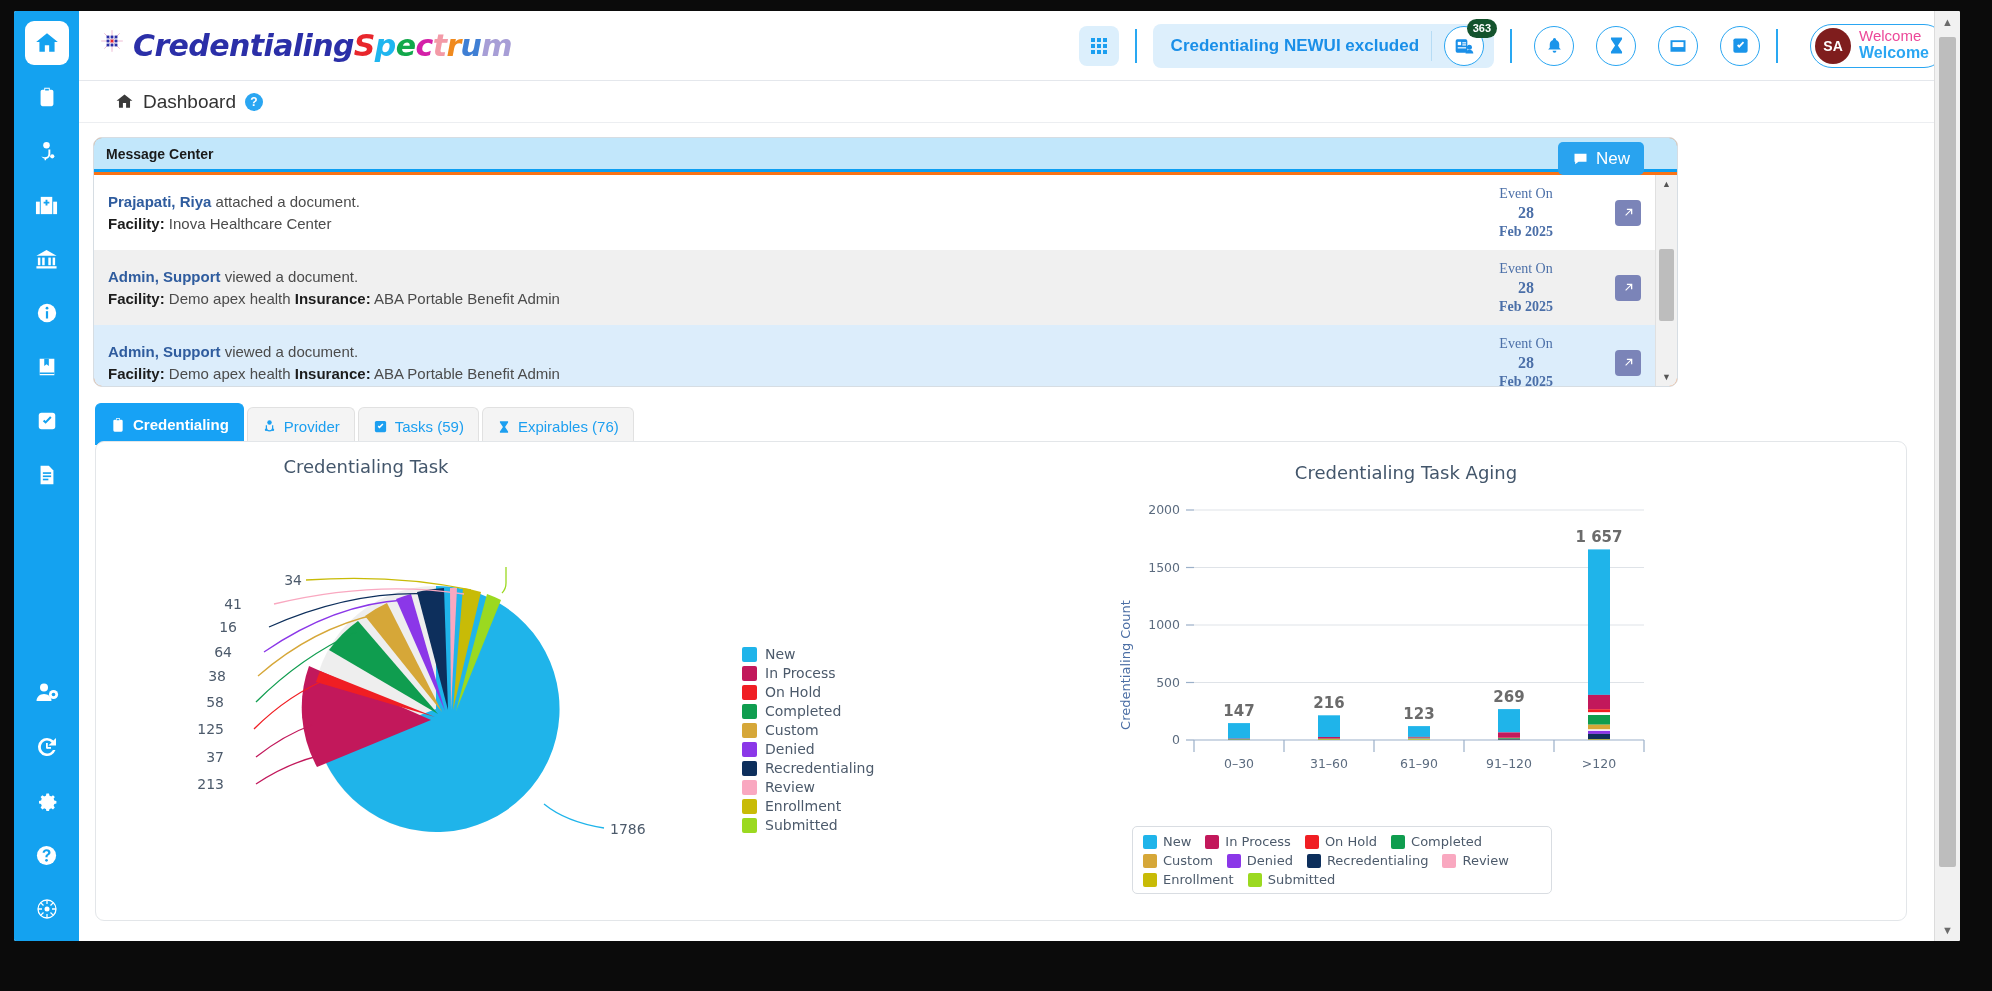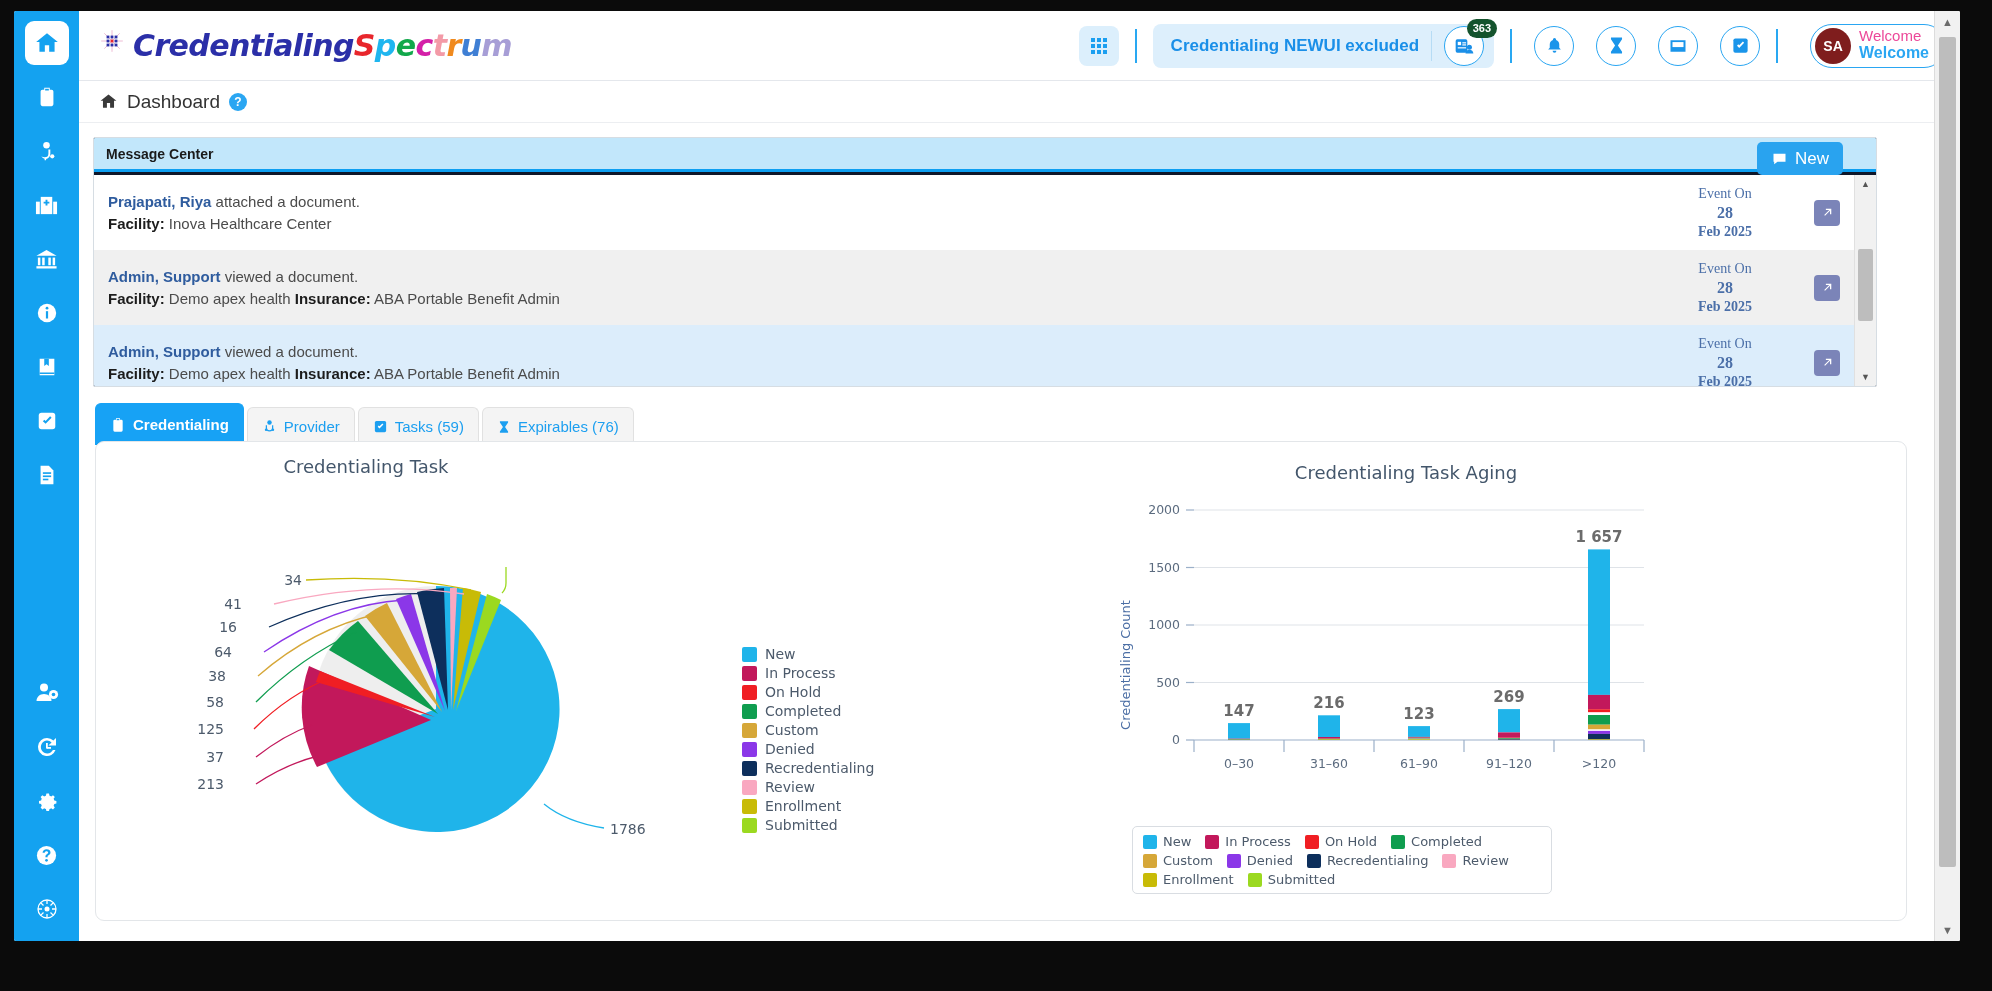--- a/index.html
+++ b/index.html
@@ -106,39 +106,39 @@
     width:36px;height:36px;border-radius:50%;background:#7f1d1d;
     color:#fff;font-weight:bold;font-size:14px;
     display:flex;align-items:center;justify-content:center;
   }
   .wel-l1 { font-size:15px; color:#ec4899; line-height:1.05;}
   .wel-l2 { font-size:16px; color:#2aa6f2; font-weight:bold; line-height:1.15;}
 
   
   .crumb {
     position:absolute; left:65px; top:70px; width:1881px; height:42px;
-    background:#ffffff; display:flex; align-items:center; padding-left:20px;
+    background:#ffffff; display:flex; align-items:center; padding-left:36px;
     border-bottom:1px solid #eceef1;
   }
   .crumb-title { font-size:19px; color:#333; margin:0 9px 0 9px; }
   .help-dot {
     width:18px;height:18px;border-radius:50%;background:#2aa6f2;color:#fff;
     font-size:12px;font-weight:bold;display:flex;align-items:center;justify-content:center;
   }
 
   
   .content {
     position:absolute; left:65px; top:112px;
     width:1881px; height:818px; background:#ffffff; overflow:hidden;
   }
 
   
   .msgcard {
-    position:absolute; left:14px; top:14px; width:1784px; height:250px;
-    border:1px solid #d6dde3; border-radius:2px; overflow:hidden; background:#0f172a;
+    position:absolute; left:14px; top:14px; width:1585px; height:250px;
+    border:1px solid #d6dde3; border-radius:9px; overflow:hidden; background:#f97316;
   }
   .msghead {
     height:34px; background:#c2e7fb; border-bottom:3px solid #0d9ff1;
     display:flex; align-items:center; padding-left:12px; position:relative;
   }
   .msghead-title { font-size:14px; font-weight:bold; color:#1a1a1a;}
   .new-btn {
     position:absolute; right:33px; top:4px;
     background:#29a3ef; color:#fff; border-radius:5px;
     height:33px; padding:0 14px; display:flex; align-items:center; gap:7px;

